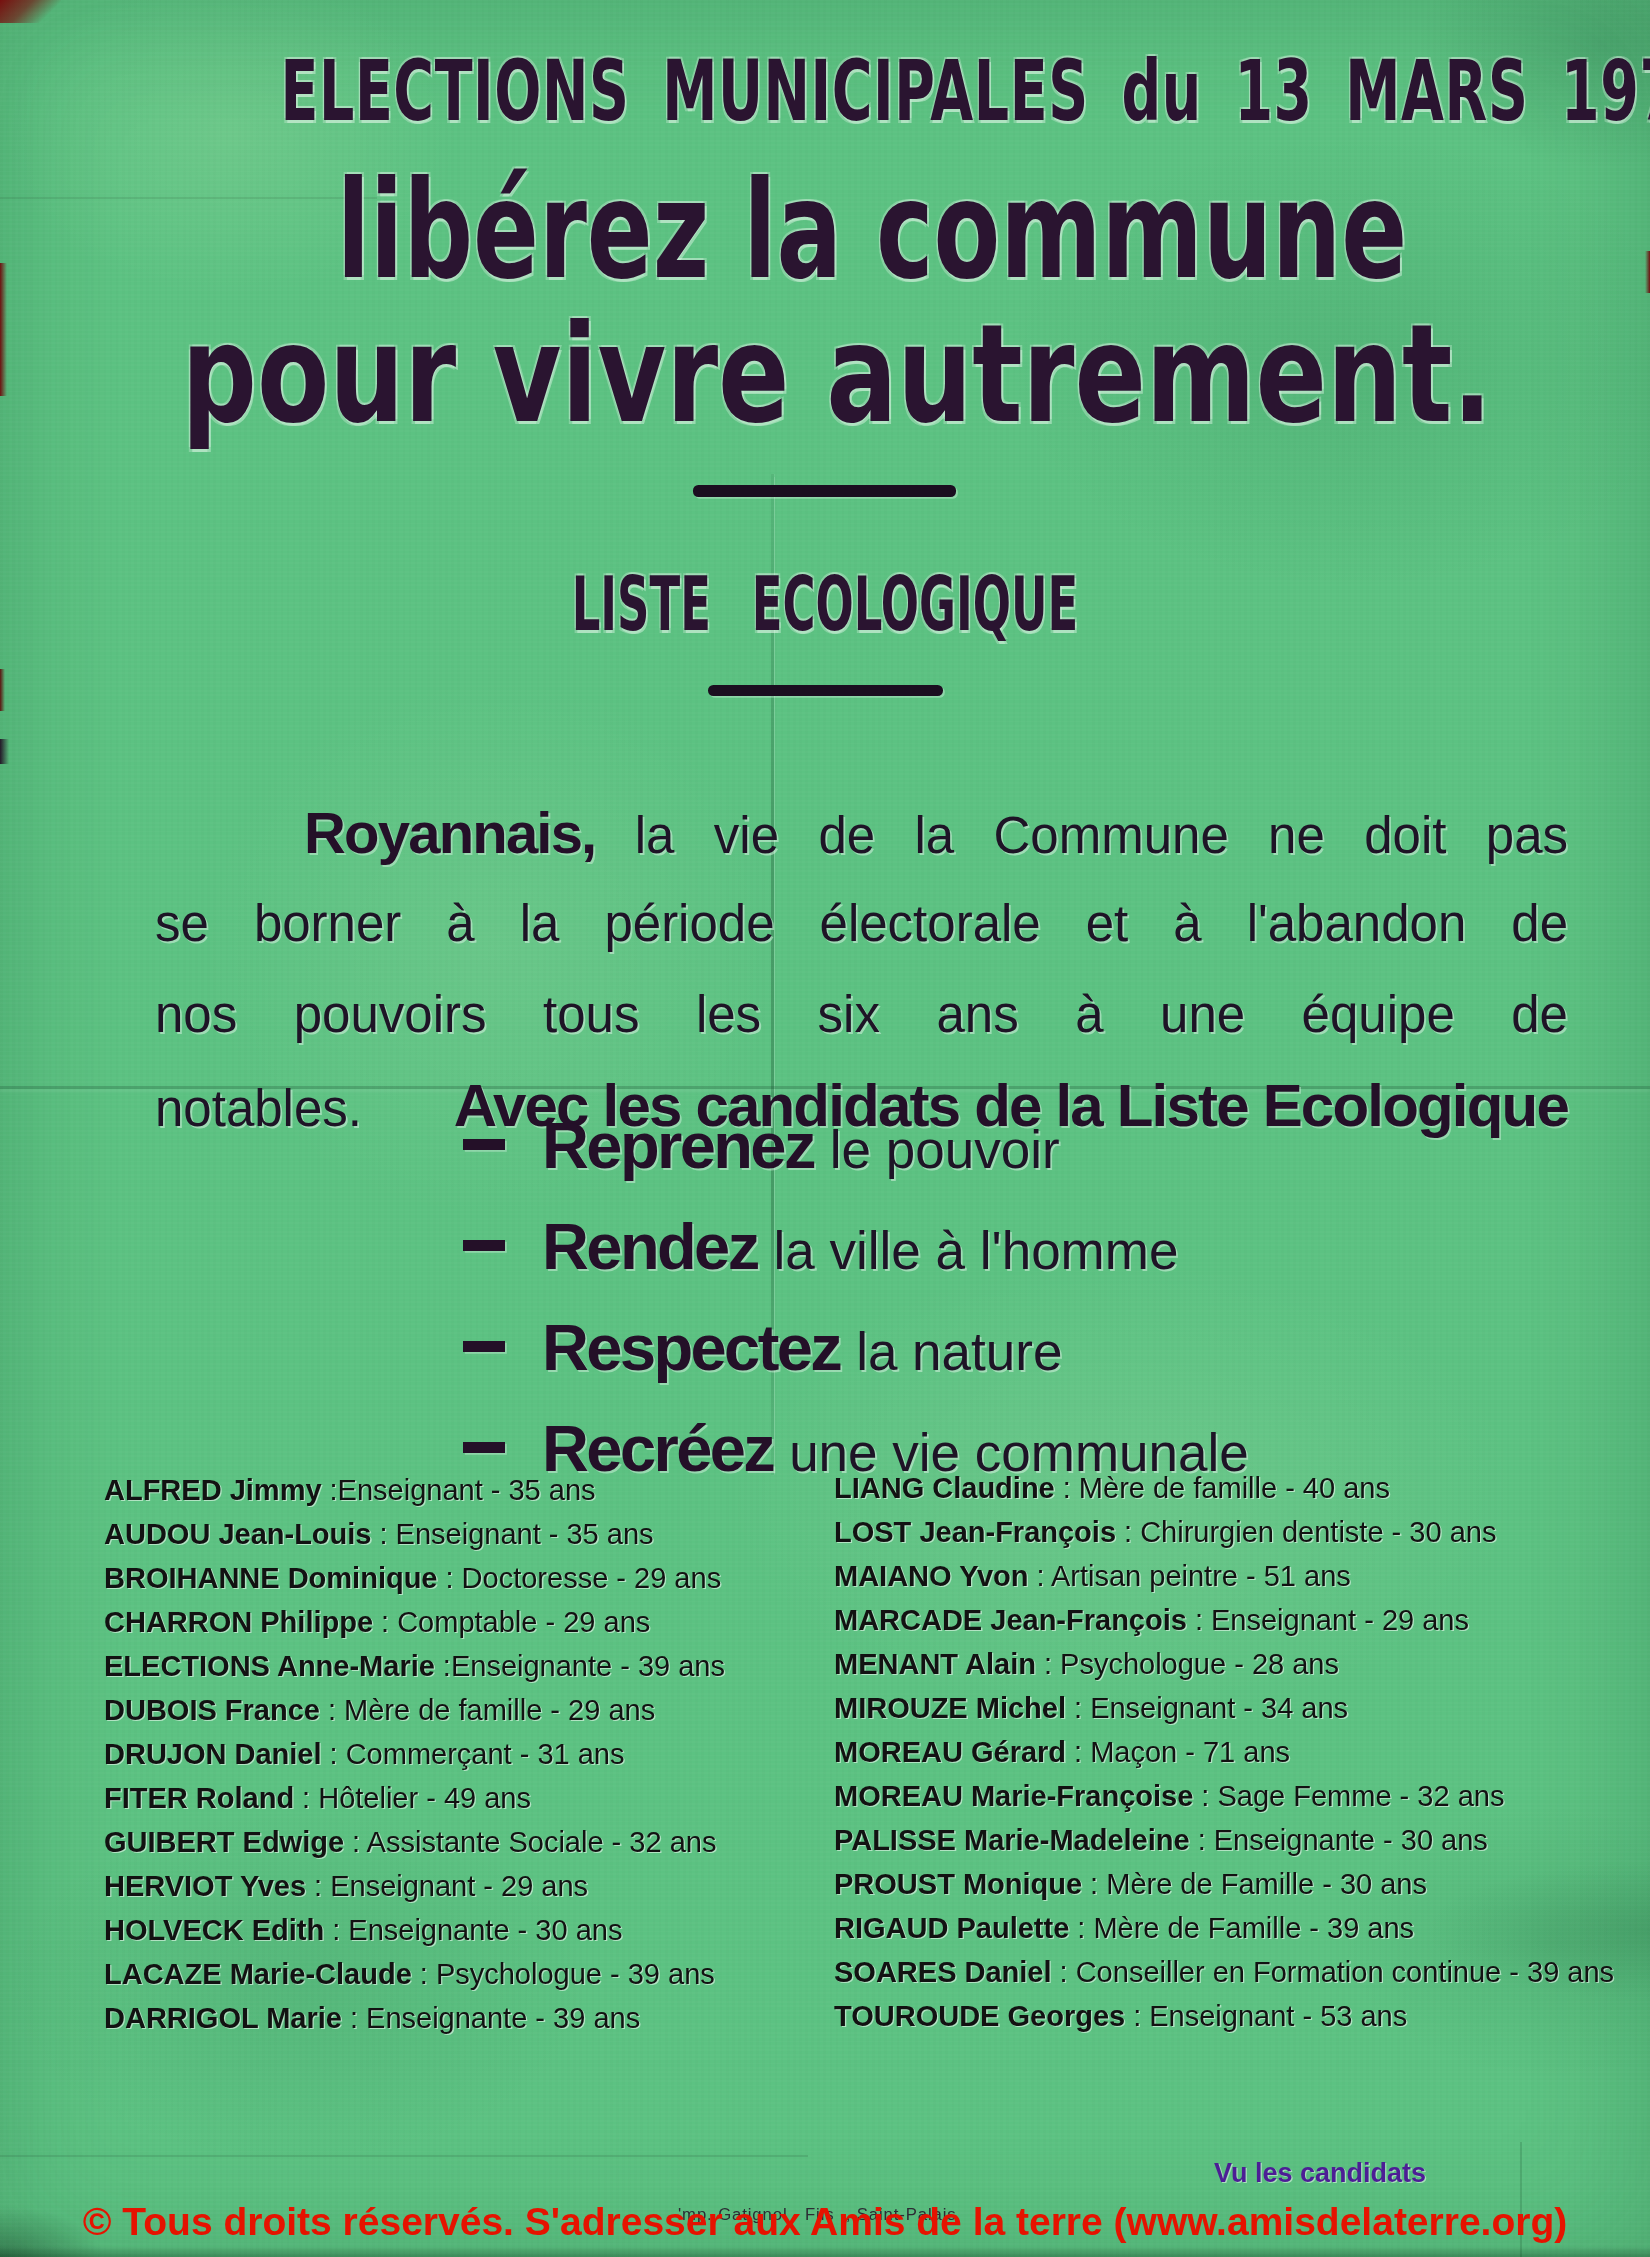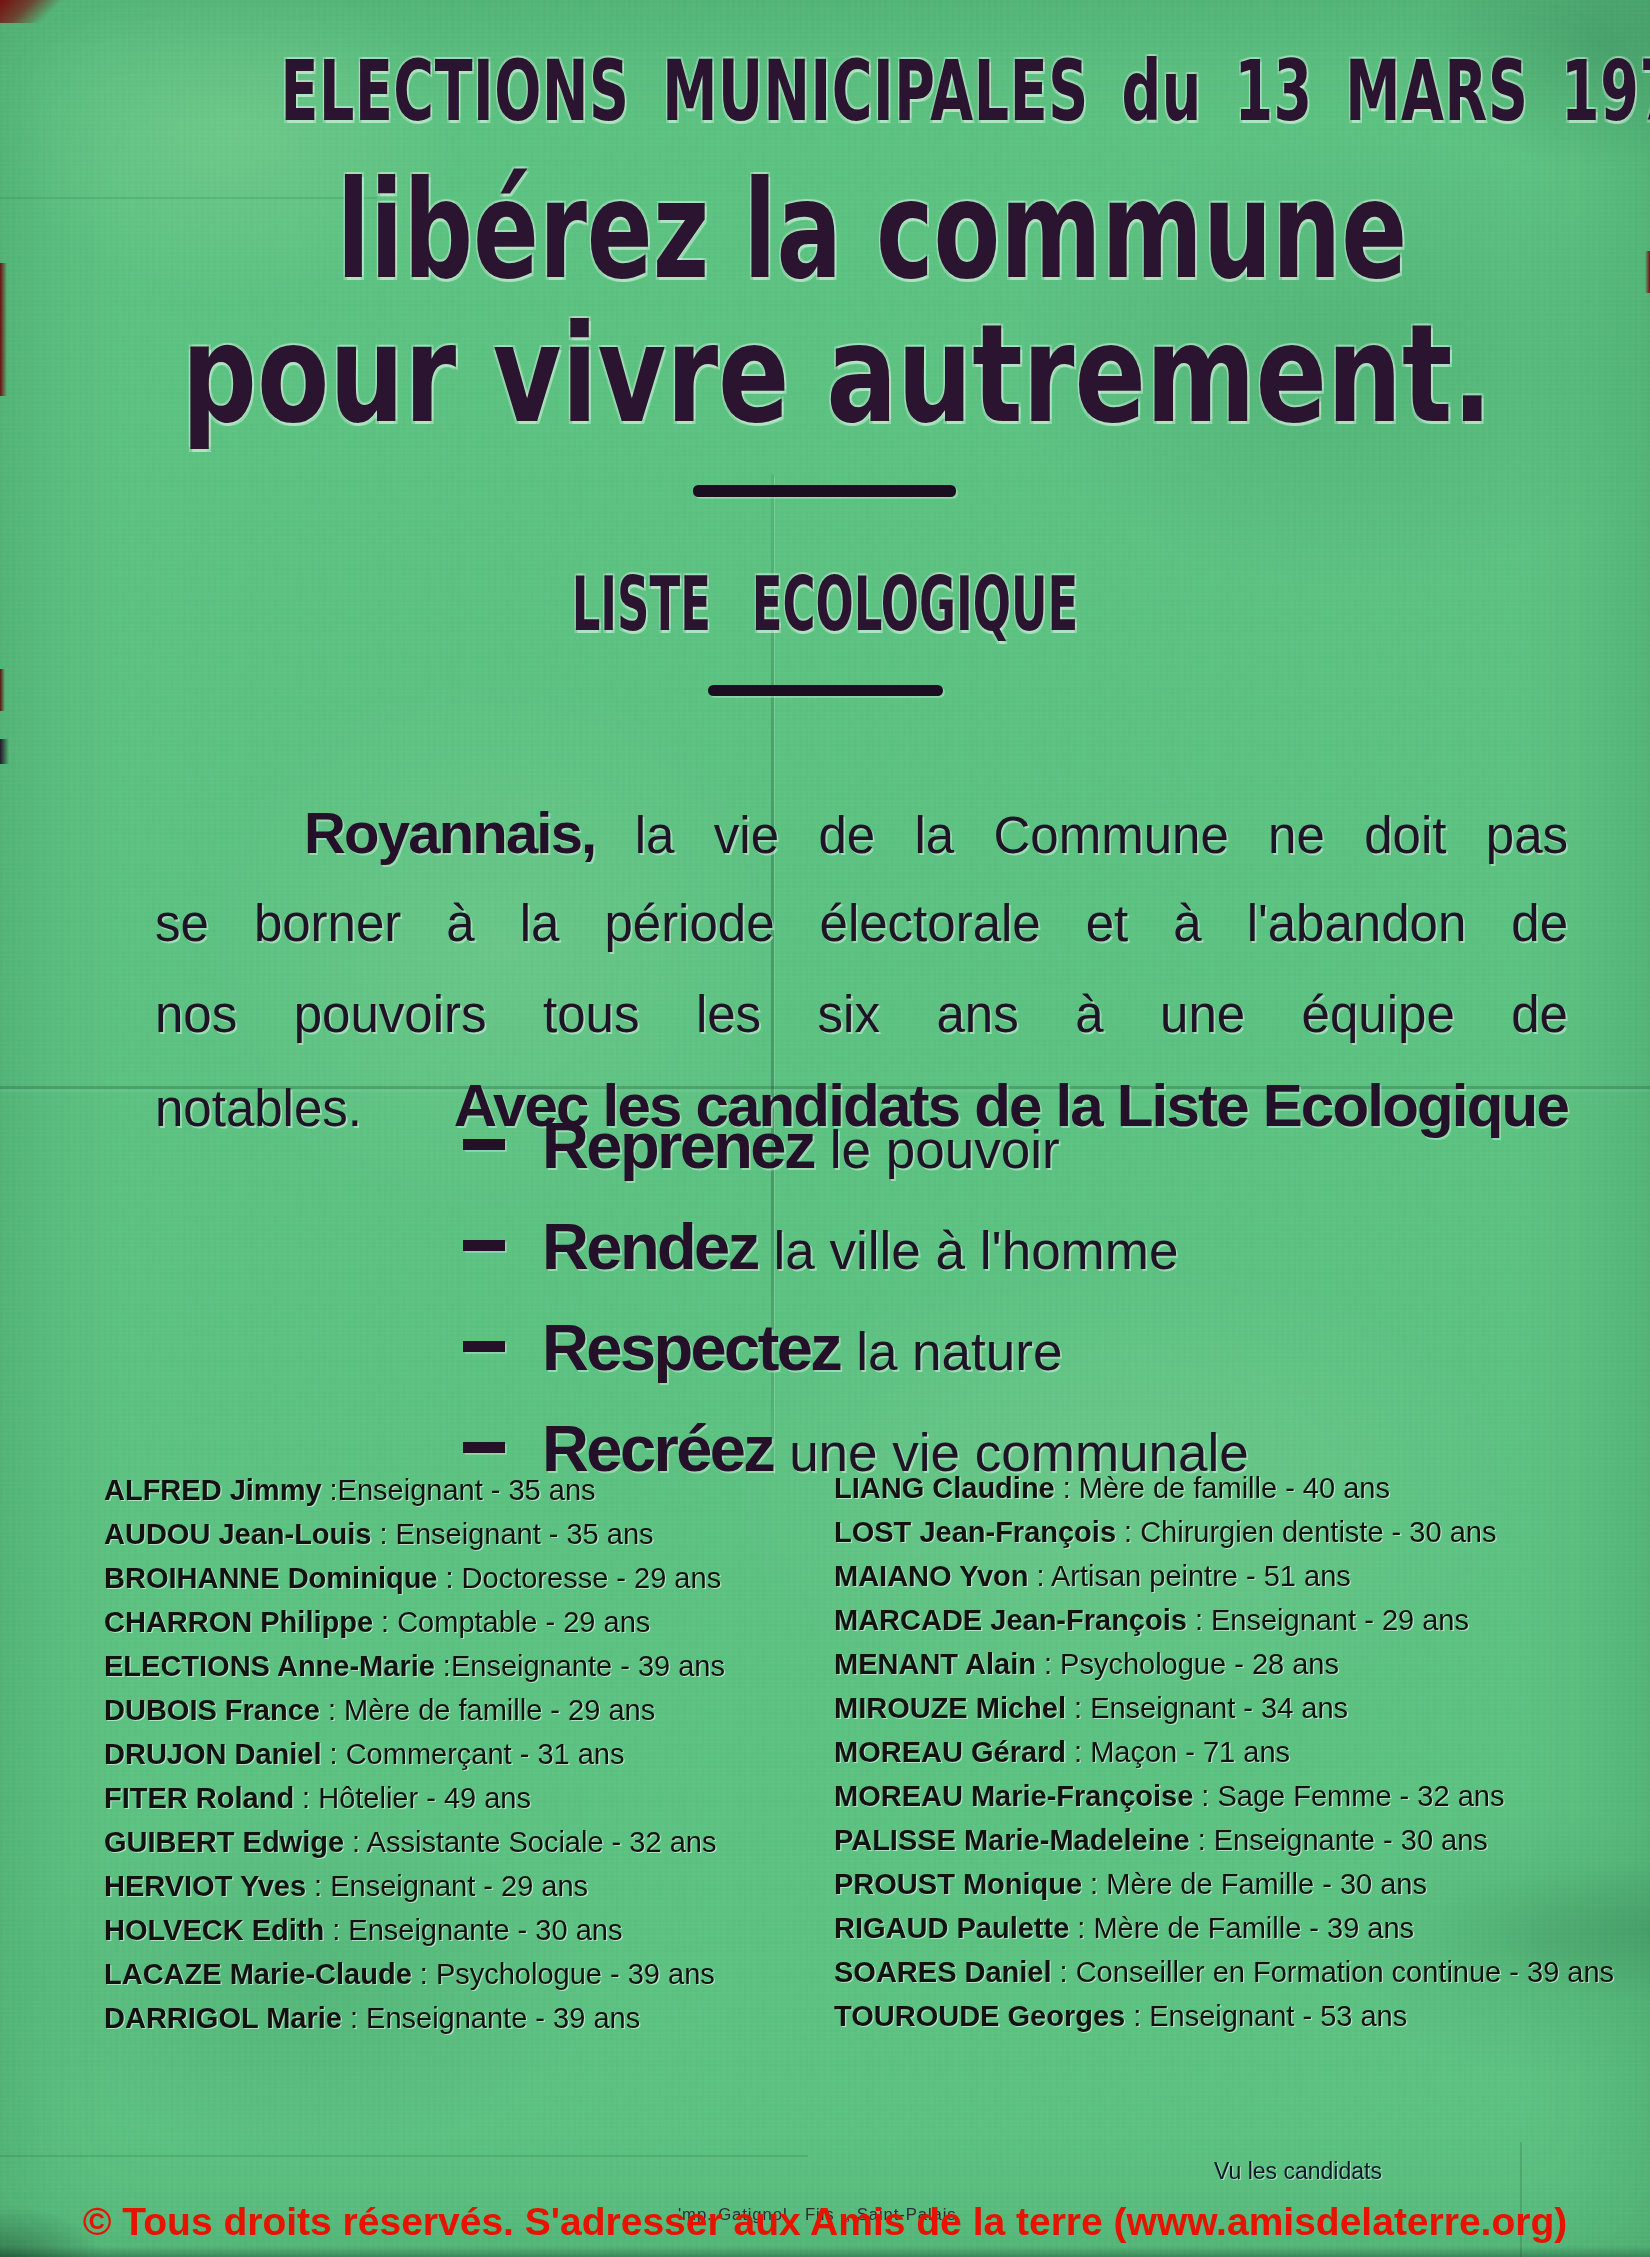--- a/index.html
+++ b/index.html
@@ -94,22 +94,22 @@
     text-shadow:1.8px 1.8px 0 rgba(240,252,244,.45);}
 
   .cand-col{position:absolute;font-size:29px;color:#121212;}
   .cand-col-left{left:104px;top:1468px;}
   .cand-col-right{left:834px;top:1466px;}
   .cand-row{line-height:44px;white-space:nowrap;
     text-shadow:1.3px 1.3px 0 rgba(245,255,248,.55);}
   .cand-name{font-weight:700;}
   .cand-detail{margin-left:8px;}
 
-  .approval{position:absolute;left:1214px;top:2158px;font-size:23px;font-weight:400;
-    color:#0f172a;text-shadow:1.3px 1.3px 0 rgba(245,255,248,.5);white-space:nowrap;}
+  .approval{position:absolute;left:1214px;top:2158px;font-size:27px;font-weight:700;
+    color:#4c1d95;text-shadow:1.3px 1.3px 0 rgba(245,255,248,.5);white-space:nowrap;}
   .imprint{position:absolute;left:678px;top:2205px;font-size:16.7px;color:#2c2c34;
     letter-spacing:0.9px;white-space:nowrap;z-index:1;}
   .watermark{position:absolute;left:0;top:2200px;width:100%;text-align:center;
     font-size:39px;font-weight:700;color:#e51300;white-space:nowrap;z-index:2;}
 </style>
 </head>
 <body>
 
 <div class="poster">
 

